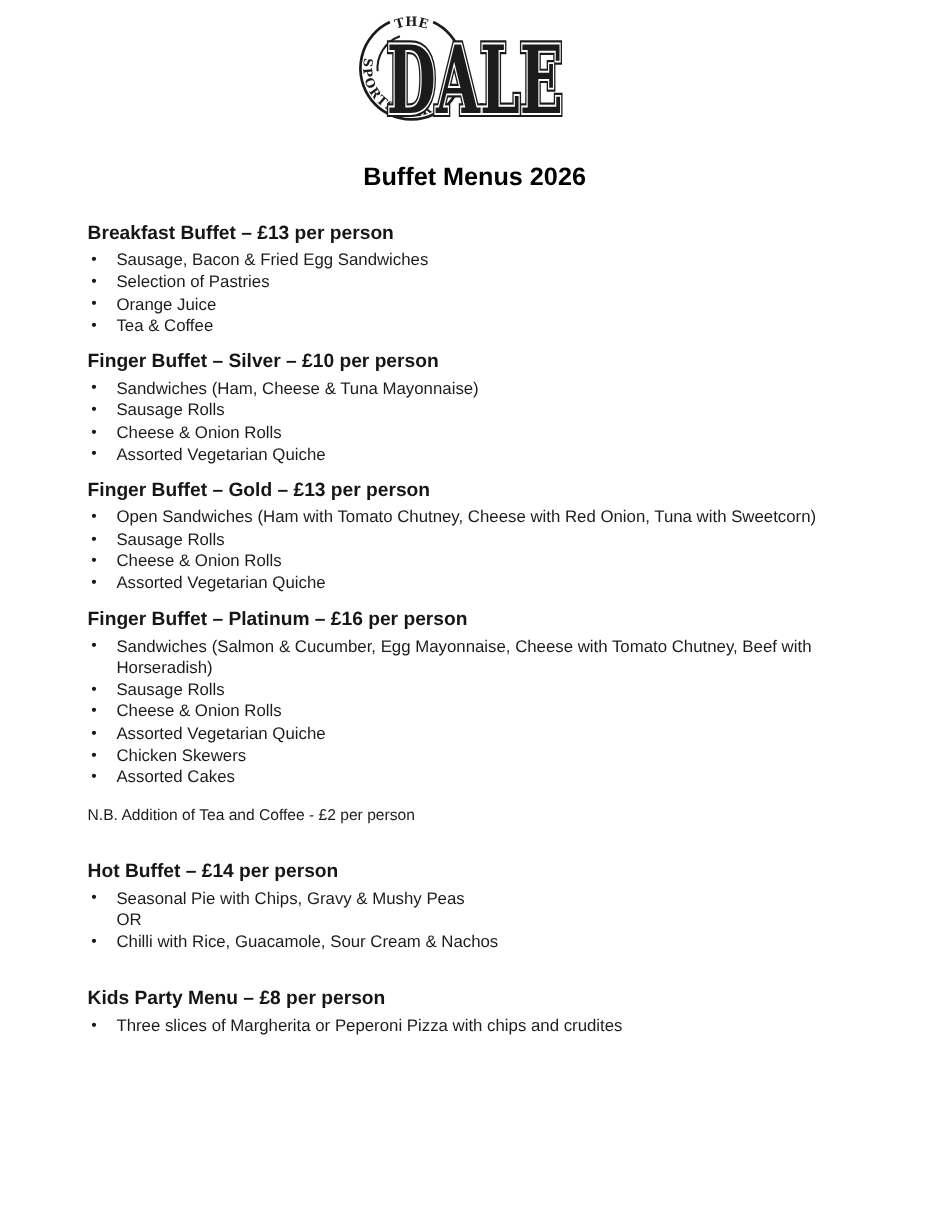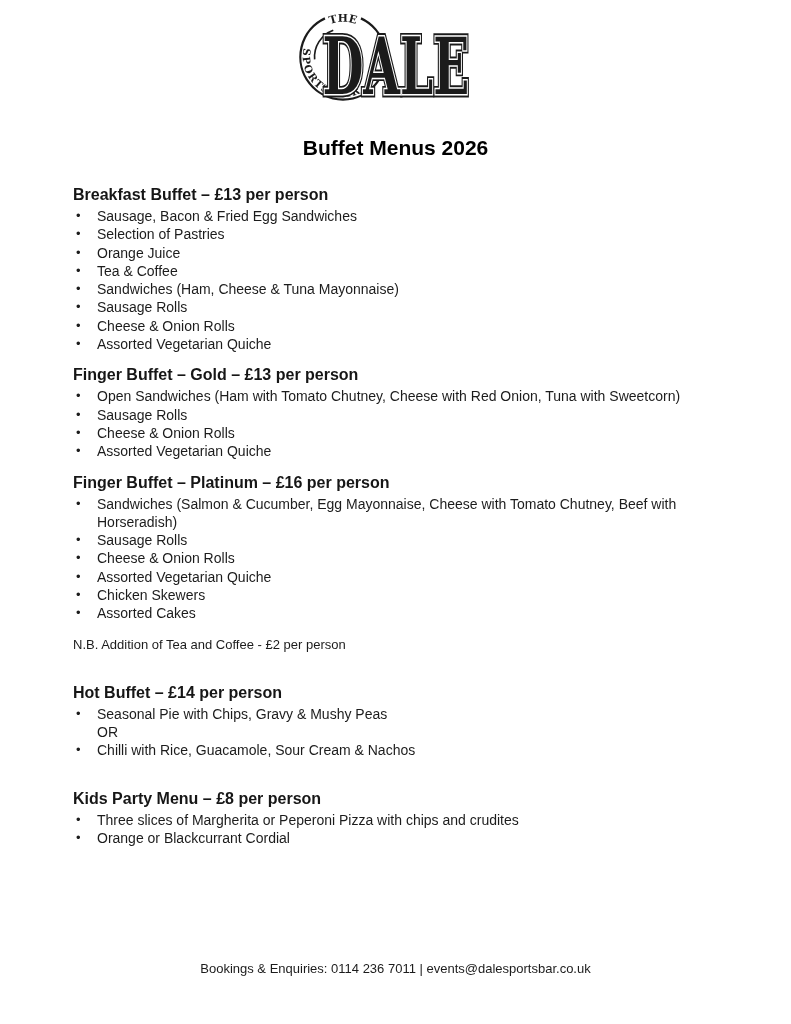--- a/index.html
+++ b/index.html
@@ -119,20 +119,21 @@
       <section class="menu-section">
         <h2>Breakfast Buffet – £13 per person</h2>
         <ul>
           <li class="bullet">Sausage, Bacon &amp; Fried Egg Sandwiches</li>
           <li class="bullet">Selection of Pastries</li>
           <li class="bullet">Orange Juice</li>
           <li class="bullet">Tea &amp; Coffee</li>
         </ul>
       </section>
       <section class="menu-section">
+        <h2>Finger Buffet – Silver – £10 per person</h2>
         <ul>
           <li class="bullet">Sandwiches (Ham, Cheese &amp; Tuna Mayonnaise)</li>
           <li class="bullet">Sausage Rolls</li>
           <li class="bullet">Cheese &amp; Onion Rolls</li>
           <li class="bullet">Assorted Vegetarian Quiche</li>
         </ul>
       </section>
       <section class="menu-section">
         <h2>Finger Buffet – Gold – £13 per person</h2>
         <ul>
@@ -159,22 +160,18 @@
         <ul>
           <li class="bullet">Seasonal Pie with Chips, Gravy &amp; Mushy Peas</li>
           <li class="no-bullet">OR</li>
           <li class="bullet">Chilli with Rice, Guacamole, Sour Cream &amp; Nachos</li>
         </ul>
       </section>
       <section class="menu-section spaced">
         <h2>Kids Party Menu – £8 per person</h2>
         <ul>
           <li class="bullet">Three slices of Margherita or Peperoni Pizza with chips and crudites</li>
-          <li class="bullet">Orange or Blackcurrant Cordial</li>
         </ul>
       </section>
     </main>
 
-  <div class="footer">
-    <span>Bookings &amp; Enquiries: 0114 236 7011 | events@dalesportsbar.co.uk</span>
-  </div>
 
 </div>
 
 </body></html>

